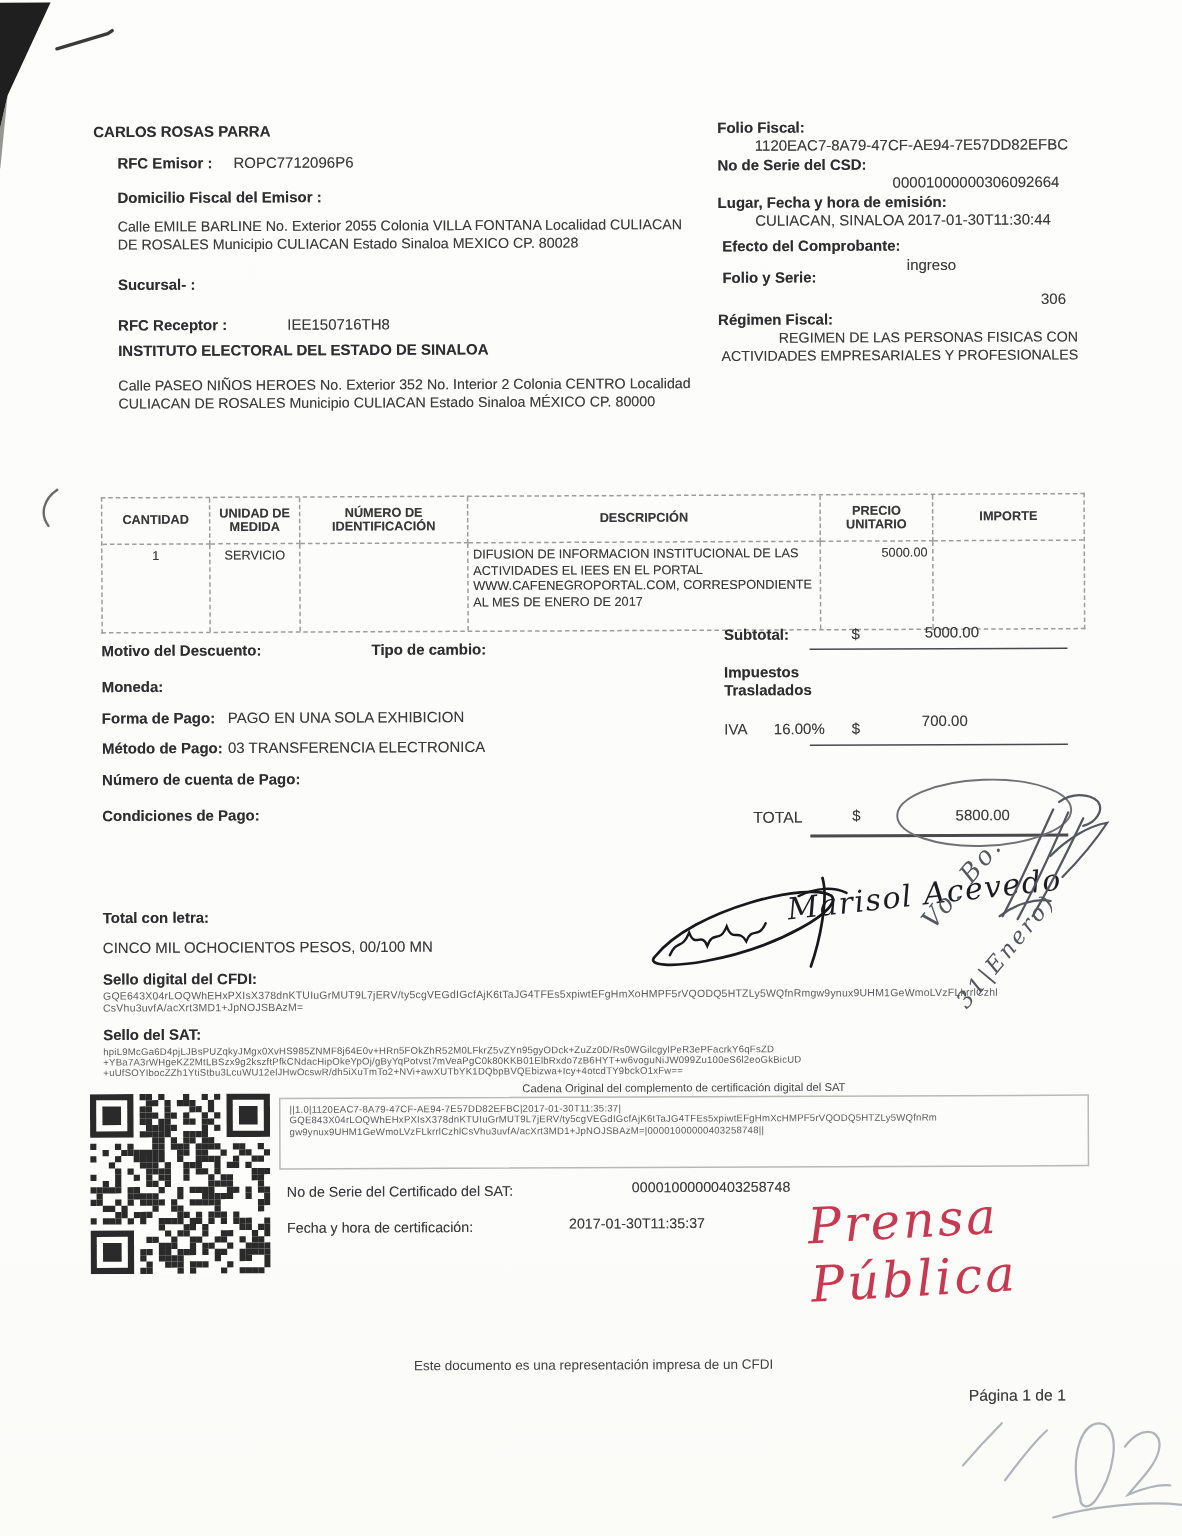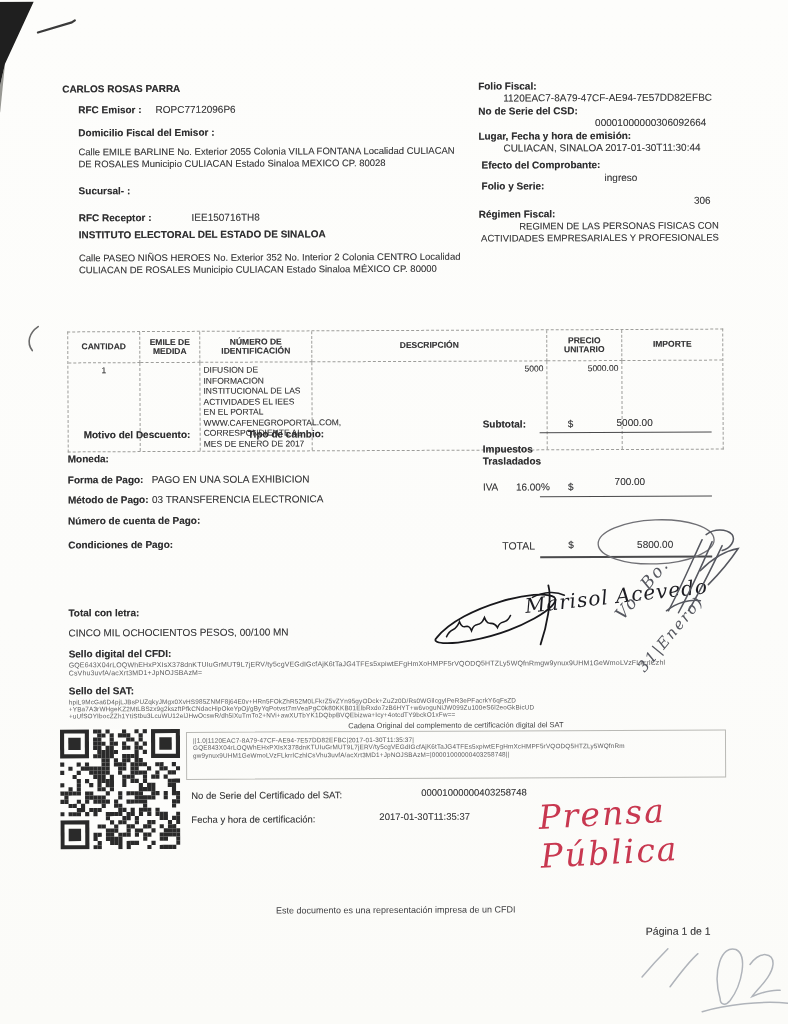--- a/index.html
+++ b/index.html
@@ -69,34 +69,34 @@
     <span class="val">IEE150716TH8</span>
   </div>
   <div class="abs lbl" style="left:80px;top:228px;">INSTITUTO ELECTORAL DEL ESTADO DE SINALOA</div>
   <div class="abs sm" style="left:80px;top:251px;width:392px;">Calle PASEO NIÑOS HEROES No. Exterior 352 No. Interior 2 Colonia CENTRO Localidad CULIACAN DE ROSALES Municipio CULIACAN Estado Sinaloa MÉXICO CP. 80000</div>
 
   <div class="abs lbl" style="left:480px;top:209px;">Régimen Fiscal:</div>
   <div class="abs sm c-right" style="left:468px;top:221px;width:252px;">REGIMEN DE LAS PERSONAS FISICAS CON ACTIVIDADES EMPRESARIALES Y PROFESIONALES</div>
 
   <div class="abs tbl" style="left:68px;top:330px;width:654px;">
     <div class="cell hd">CANTIDAD</div>
-    <div class="cell hd">EMILE DE MEDIDA</div>
+    <div class="cell hd">UNIDAD DE MEDIDA</div>
     <div class="cell hd">NÚMERO DE IDENTIFICACIÓN</div>
     <div class="cell hd">DESCRIPCIÓN</div>
     <div class="cell hd">PRECIO UNITARIO</div>
     <div class="cell hd">IMPORTE</div>
 
     <div class="cell bd c-center">1</div>
+    <div class="cell bd c-center">SERVICIO</div>
     <div class="cell bd"></div>
     <div class="cell bd" style="line-height:10.5px;">DIFUSION DE INFORMACION INSTITUCIONAL DE LAS ACTIVIDADES EL IEES EN EL PORTAL WWW.CAFENEGROPORTAL.COM, CORRESPONDIENTE AL MES DE ENERO DE 2017</div>
-    <div class="cell bd c-right">5000</div>
     <div class="cell bd c-right">5000.00</div>
   </div>
 
-  <div class="abs lbl" style="left:68px;top:428px;margin-left:16px;">Motivo del Descuento:</div>
+  <div class="abs lbl" style="left:68px;top:428px;">Motivo del Descuento:</div>
   <div class="abs lbl" style="left:68px;top:452px;">Moneda:</div>
   <div class="abs lbl" style="left:248px;top:428px;">Tipo de cambio:</div>
   <div class="abs lbl" style="left:68px;top:473px;">Forma de Pago:</div>
   <div class="abs val" style="left:152px;top:473px;">PAGO EN UNA SOLA EXHIBICION</div>
   <div class="abs lbl" style="left:68px;top:493px;">Método de Pago:</div>
   <div class="abs val" style="left:152px;top:493px;">03 TRANSFERENCIA ELECTRONICA</div>
   <div class="abs lbl" style="left:68px;top:514px;">Número de cuenta de Pago:</div>
   <div class="abs lbl" style="left:68px;top:538px;">Condiciones de Pago:</div>
 
   <div class="abs lbl" style="left:483px;top:419px;">Subtotal:</div>

